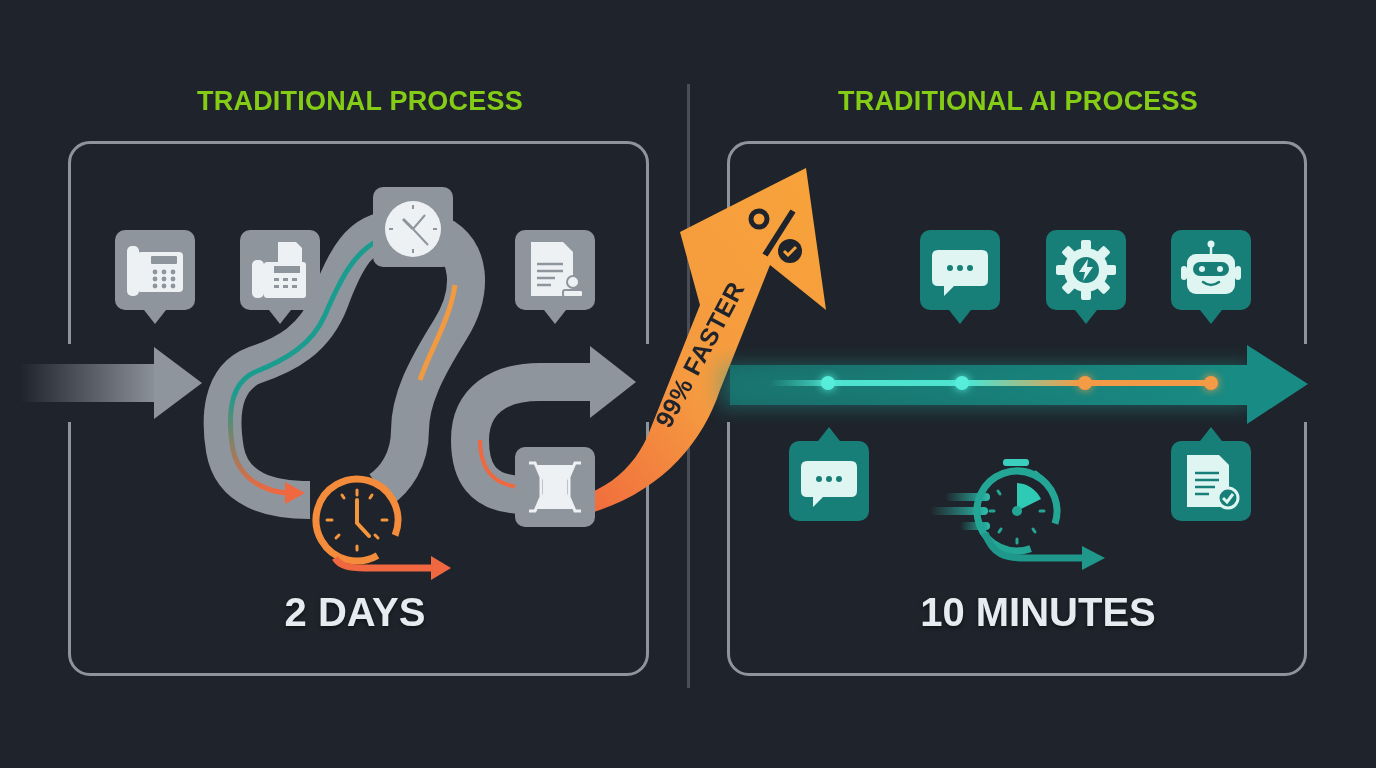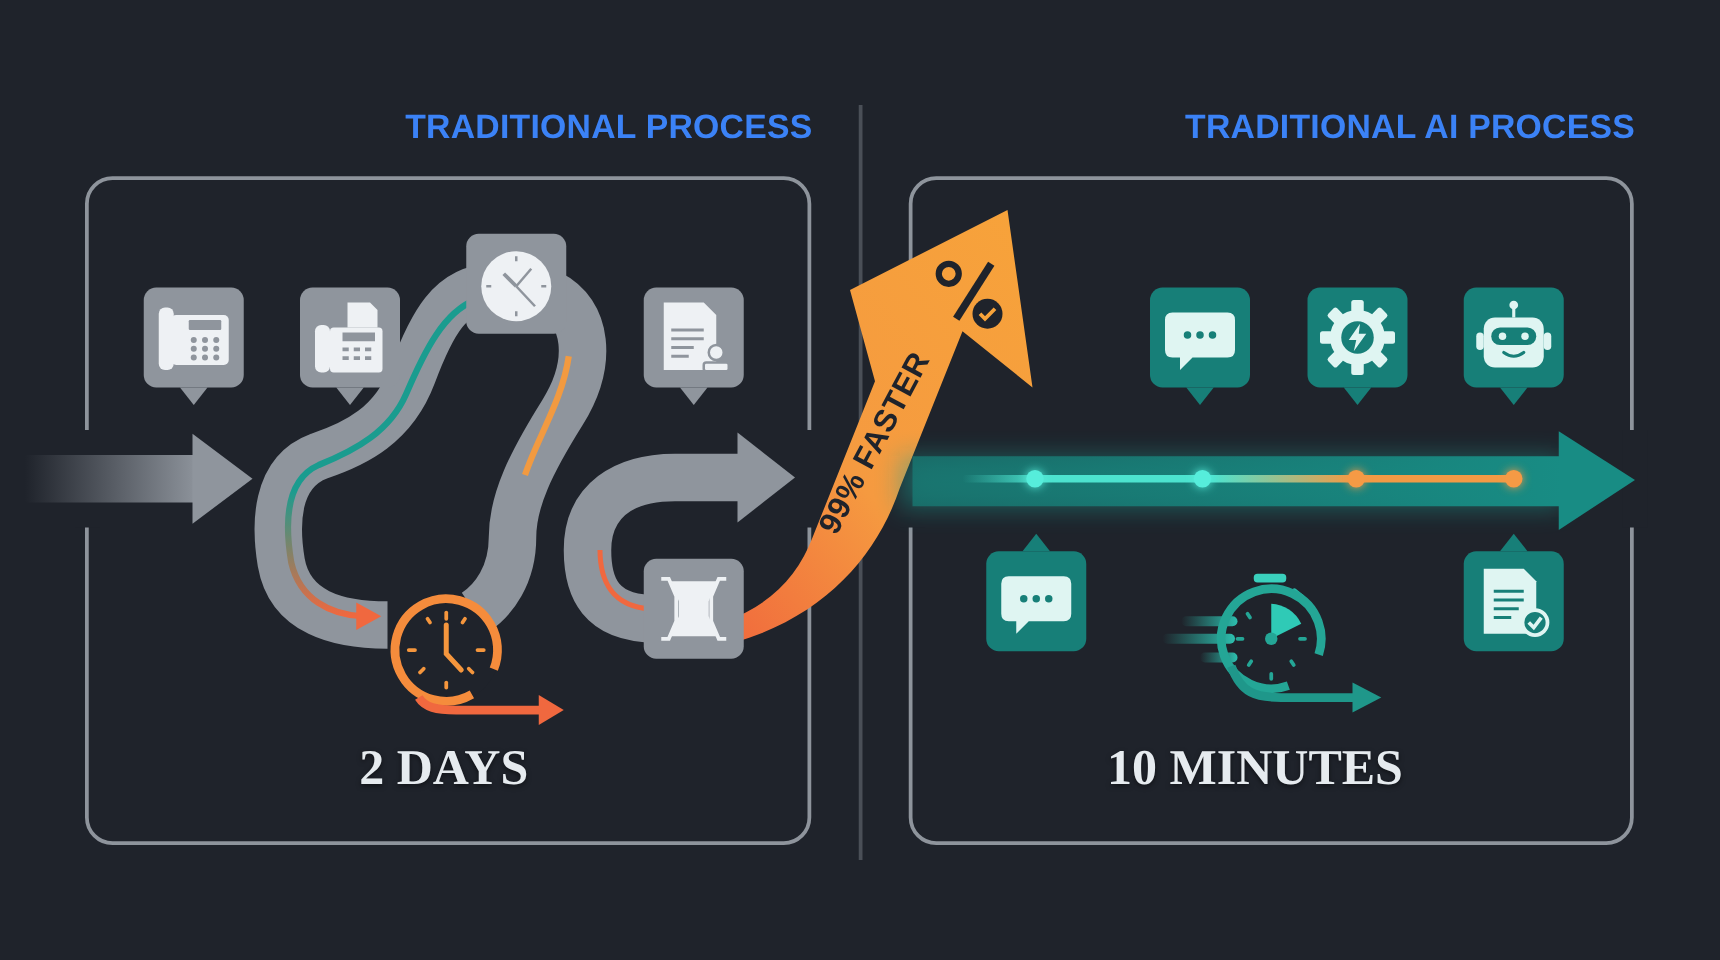--- a/index.html
+++ b/index.html
@@ -1,18 +1,18 @@
 <!DOCTYPE html>
 <html><head>
 <meta charset="utf-8">
 <style>
   html, body { margin:0; padding:0; }
   body { width:1376px; height:768px; background:#1f232b; overflow:hidden; position:relative; font-family:"Liberation Sans", sans-serif; }
   .abs { position:absolute; }
-  .heading { position:absolute; top:86px; color:#3b82f6; font-weight:bold; font-size:27px; letter-spacing:0.2px; text-align:right; }
+  .heading { position:absolute; top:86px; color:#84cc16; font-weight:bold; font-size:27px; letter-spacing:0.2px; text-align:center; }
   .panel { position:absolute; border:3px solid #8e949c; border-radius:22px; box-sizing:border-box; }
   .big { position:absolute; color:#e6ebef; font-weight:bold; font-size:40px; text-align:center; text-shadow:0 2px 4px rgba(0,0,0,0.5); }
   .tile { position:absolute; width:80px; height:80px; border-radius:10px; }
   .tile.gray { background:#8f959d; }
   .tile.teal { background:#177f78; }
   .tail-down::after { content:""; position:absolute; left:50%; bottom:-14px; margin-left:-11px; border-left:11px solid transparent; border-right:11px solid transparent; border-top:14px solid; border-top-color:inherit; }
   .tail-up::before { content:""; position:absolute; left:50%; top:-14px; margin-left:-11px; border-left:11px solid transparent; border-right:11px solid transparent; border-bottom:14px solid; border-bottom-color:inherit; }
   .gray { border-color:#8f959d; }
   .teal { border-color:#177f78; }
   .tile svg { position:absolute; left:0; top:0; width:80px; height:80px; }
@@ -188,22 +188,22 @@
     <line x1="37" y1="25" x2="39" y2="28"></line>
       <line x1="67" y1="25" x2="65" y2="28"></line>
       <line x1="31" y1="68" x2="34" y2="65"></line>
       <line x1="73" y1="68" x2="70" y2="65"></line>
   </g>
   <polyline points="52,30 52,53 64,66" fill="none" stroke="#f5963d" stroke-width="4" stroke-linecap="round"></polyline>
   <path d="M30,88 C35,96 44,98 60,98 L128,98" fill="none" stroke="#f0683f" stroke-width="7"></path>
   <polygon points="126,86 146,98 126,110" fill="#f0683f"></polygon>
 </svg>
 
-<div class="big" style="left:205px; top:590px; width:300px;font-family:Liberation Serif, serif;">2 DAYS</div>
-<div class="big" style="left:854px; top:590px; width:300px;font-family:Liberation Serif, serif;">10 MINUTES</div>
+<div class="big" style="left:205px; top:590px; width:300px;">2 DAYS</div>
+<div class="big" style="left:888px; top:590px; width:300px;">10 MINUTES</div>
 
 <div class="tile teal tail-down" style="left:920px; top:230px;">
   <svg viewBox="0 0 80 80">
     <path d="M18,20 L62,20 Q68,20 68,26 L68,50 Q68,56 62,56 L34,56 L24,66 L24,56 L18,56 Q12,56 12,50 L12,26 Q12,20 18,20 Z" fill="#dff5f2"></path>
     <g fill="#177f78">
         <circle cx="30" cy="38" r="3"></circle>
         <circle cx="40" cy="38" r="3"></circle>
         <circle cx="50" cy="38" r="3"></circle>
       </g>
   </svg>

